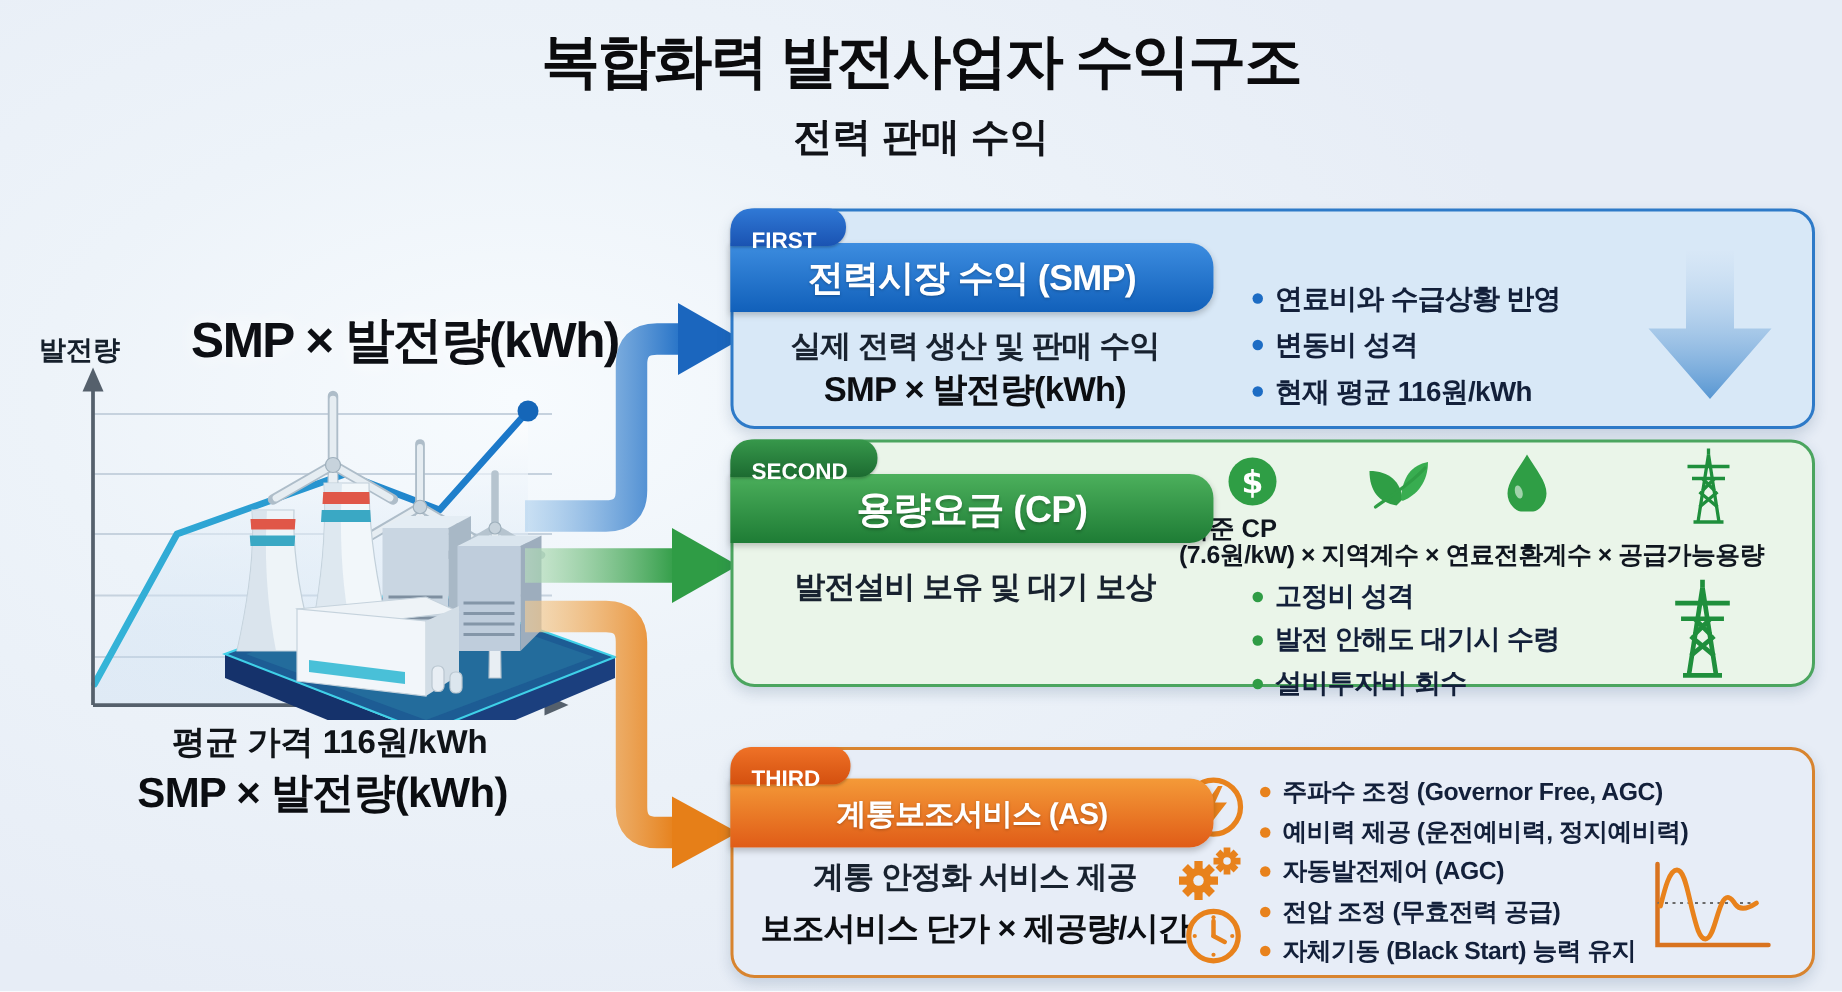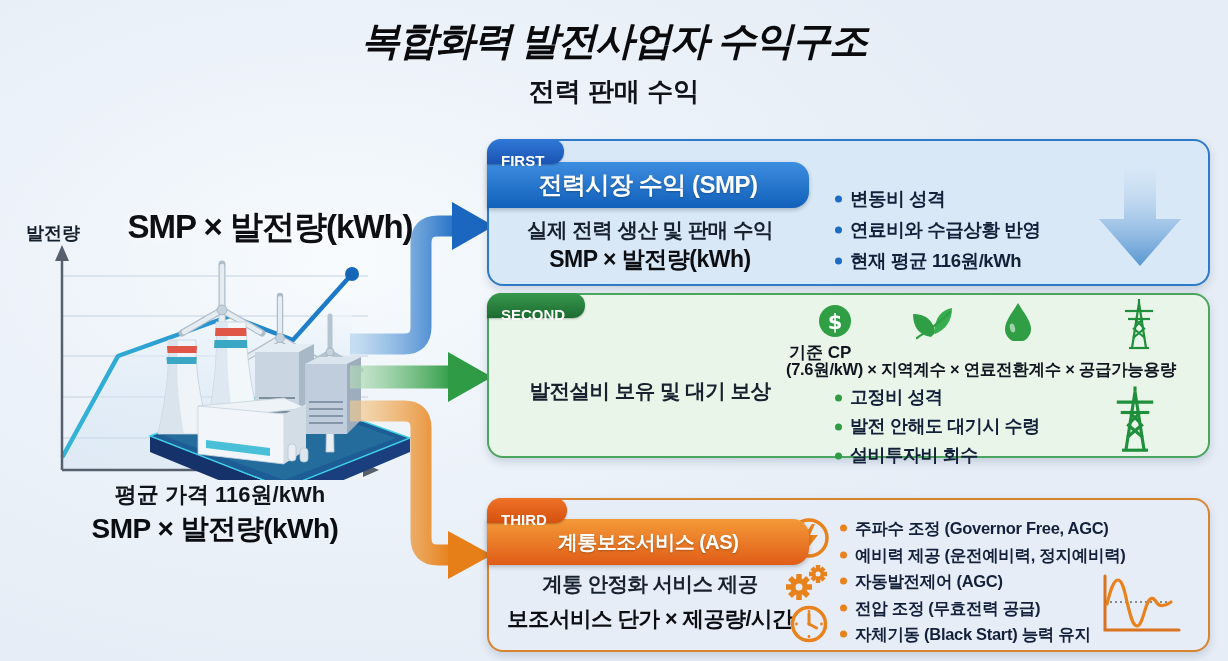--- a/index.html
+++ b/index.html
@@ -5,21 +5,21 @@
   * { margin:0; padding:0; box-sizing:border-box; }
   body { font-family:"Liberation Sans","DejaVu Sans",sans-serif; }
   #page {
     position:relative; width:1228px; height:661px; overflow:hidden;
     background: radial-gradient(ellipse 700px 420px at 28% 40%, #f7fbfe 0%, #edf3f9 45%, #e7edf6 100%);
     color:#14213a;
   }
   .abs { position:absolute; }
   
   .main-title { left:0; top:14px; width:100%; text-align:center;
-    font-size:39px; font-weight:800; letter-spacing:-1.5px; color:#0b0b0d;font-style:italic; }
+    font-size:39px; font-weight:800; letter-spacing:-1.5px; color:#0b0b0d; }
   .sub-title { left:0; top:74px; width:100%; text-align:center;
     font-size:26px; font-weight:700; color:#111318; }
   
   .formula-top { left:80px; top:205px; width:380px; text-align:center;
     font-size:33px; font-weight:800; letter-spacing:-1px; color:#0d0f14;
     text-shadow:0 0 14px rgba(255,255,255,.95); }
   .y-label { left:26px; top:221px; font-size:18px; font-weight:600; color:#16202c; }
   .caption-avg { left:40px; top:480px; width:360px; text-align:center;
     font-size:22px; font-weight:700; color:#101418; }
   .caption-formula { left:35px; top:510px; width:360px; text-align:center;
@@ -226,37 +226,38 @@
       <polygon points="448,531 448,579 492,555" fill="#e67f18"></polygon>
     </g>
   </svg>
 
   <div class="box box1">
     <div class="badge b1">FIRST</div>
     <div class="hdr h1">전력시장 수익 (SMP)</div>
     <div class="box-sub" style="top:75px;">실제 전력 생산 및 판매 수익</div>
     <div class="box-formula" style="top:103px; font-size:23px;">SMP × 발전량(kWh)</div>
     <ul class="bullets" style="left:345px; top:42px;">
+      <li>연료비와 수급상황 반영</li>
       <li>변동비 성격</li>
-      <li>연료비와 수급상황 반영</li>
       <li>현재 평균 116원/kWh</li>
     </ul>
     <svg class="abs" style="left:608px; top:24px;" width="86" height="104" viewBox="0 0 86 104">
       <defs>
           <linearGradient id="dGrad" x1="0" y1="0" x2="0" y2="1">
         <stop offset="0" stop-color="#d7e6f6" stop-opacity="0.35"></stop>
             <stop offset="1" stop-color="#5796d2"></stop>
       </linearGradient>
         </defs>
       <polygon points="27,2 59,2 59,54 84,54 43,101 2,54 27,54" fill="url(#dGrad)"></polygon>
     </svg>
   </div>
 
   <div class="box box2">
     <div class="badge b2">SECOND</div>
+    <div class="hdr h2">용량요금 (CP)</div>
     <div class="box-sub" style="top:82px;">발전설비 보유 및 대기 보상</div>
     <svg class="abs" style="left:328px; top:8px;" width="36" height="36" viewBox="0 0 36 36">
       <circle cx="18" cy="18" r="16" fill="#2f9e45"></circle>
       <text x="18" y="25.5" text-anchor="middle" font-size="21" font-weight="bold" fill="#ffffff" font-family="DejaVu Sans, sans-serif">$</text>
     </svg>
     <svg class="abs" style="left:420px; top:6px;" width="46" height="40" viewBox="0 0 46 40">
       <path d="M22,36 C10,34 4,26 4,13 C17,13 25,20 26,32 Z" fill="#2f9e45"></path>
       <path d="M25,31 C26,17 32,9 43,7 C43,20 36,29 26,33 Z" fill="#38ad50"></path>
       <path d="M8,37 C16,31 30,23 41,11" stroke="#2f9e45" stroke-width="2.2" fill="none" stroke-linecap="round"></path>
     </svg>

